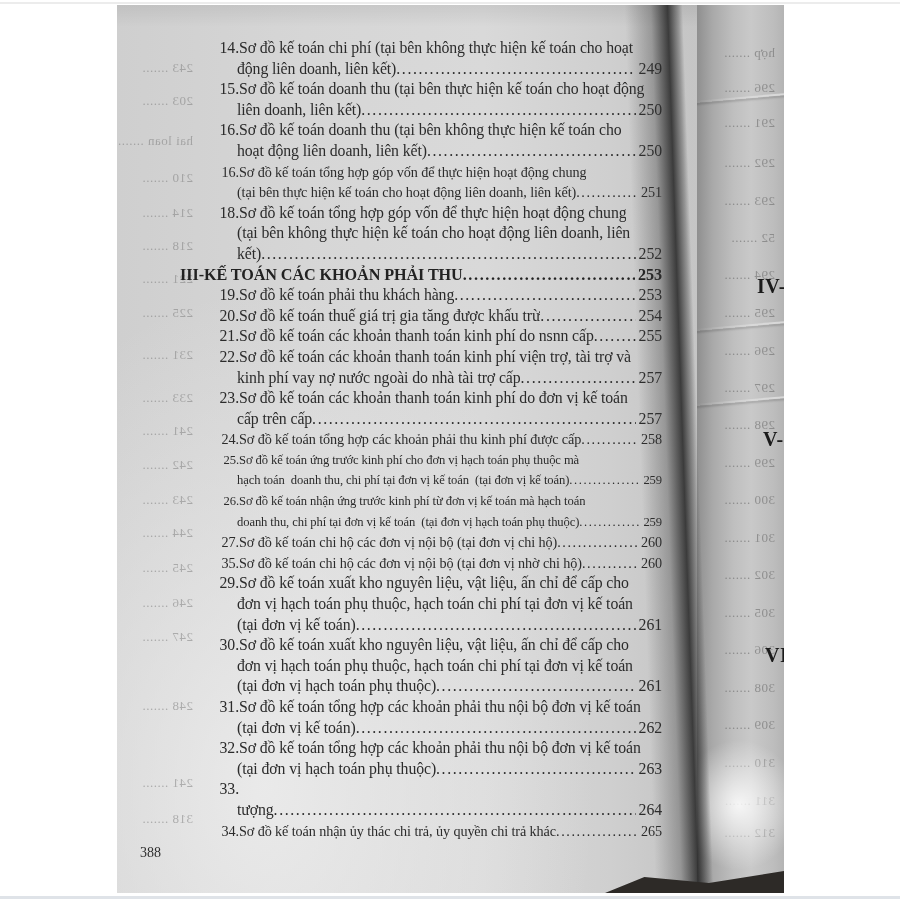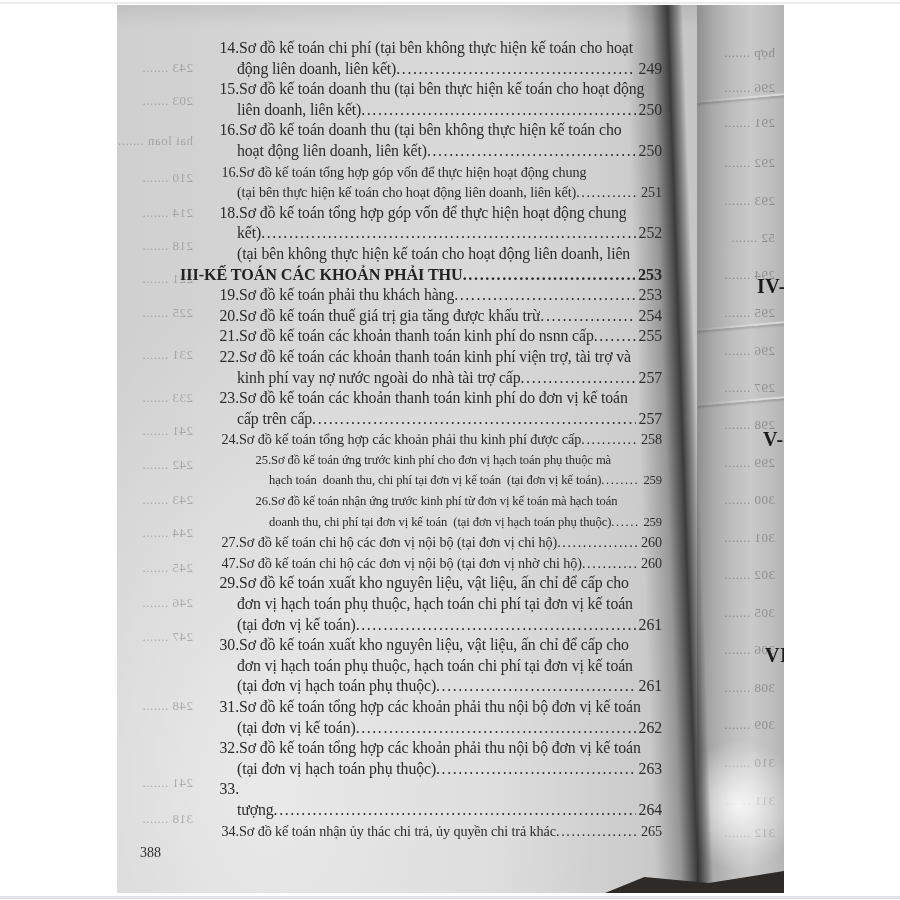--- a/index.html
+++ b/index.html
@@ -27,21 +27,21 @@
   }
 
   
   .toc {
     position:absolute; left:87px; top:33px; width:458px;
     font-size:15.8px; line-height:20.6px; color:#2b2b2b;
     letter-spacing:-0.1px;
   }
   .entry { }
   .entry.tight  { font-size:14.2px; }
-  .entry.tight2 { font-size:12.6px;margin-left:32px; }
+  .entry.tight2 { font-size:12.6px; }
   .entry.section { font-weight:700; font-size:16.2px; color:#222; }
   .line { display:flex; align-items:baseline; white-space:pre; }
   .num  { flex:none; width:35px;text-align:right; }
   .section .num { margin-left:-38px; width:38px; }
   .cont { padding-left:33px; }
   .txt  { flex:0 1 auto; overflow:hidden; }
   .dots { flex:1 1 0; min-width:6px; overflow:hidden; white-space:nowrap;
           letter-spacing:1.6px; }
   .dots::after { content:"................................................................................................................................................................................"; }
   .pg   { flex:none; padding-left:3px; }
@@ -134,22 +134,22 @@
       <div class="entry">
         <div class="line"><span class="num">16.</span><span class="txt">Sơ đồ kế toán doanh thu (tại bên không thực hiện kế toán cho</span></div>
         <div class="line cont"><span class="txt">hoạt động liên doanh, liên kết)</span><span class="dots"></span><span class="pg">250</span></div>
       </div>
       <div class="entry tight">
         <div class="line"><span class="num">16.</span><span class="txt">Sơ đồ kế toán tổng hợp góp vốn để thực hiện hoạt động chung</span></div>
         <div class="line cont"><span class="txt">(tại bên thực hiện kế toán cho hoạt động liên doanh, liên kết)</span><span class="dots"></span><span class="pg">251</span></div>
       </div>
       <div class="entry">
         <div class="line"><span class="num">18.</span><span class="txt">Sơ đồ kế toán tổng hợp góp vốn để thực hiện hoạt động chung</span></div>
+        <div class="line cont"><span class="txt">(tại bên không thực hiện kế toán cho hoạt động liên doanh, liên</span></div>
         <div class="line cont"><span class="txt">kết)</span><span class="dots"></span><span class="pg">252</span></div>
-        <div class="line cont"><span class="txt">(tại bên không thực hiện kế toán cho hoạt động liên doanh, liên</span></div>
       </div>
       <div class="entry section">
         <div class="line"><span class="num">III-</span><span class="txt">KẾ TOÁN CÁC KHOẢN PHẢI THU</span><span class="dots"></span><span class="pg">253</span></div>
       </div>
       <div class="entry">
         <div class="line"><span class="num">19.</span><span class="txt">Sơ đồ kế toán phải thu khách hàng</span><span class="dots"></span><span class="pg">253</span></div>
       </div>
       <div class="entry">
         <div class="line"><span class="num">20.</span><span class="txt">Sơ đồ kế toán thuế giá trị gia tăng được khấu trừ</span><span class="dots"></span><span class="pg">254</span></div>
       </div>
@@ -172,21 +172,21 @@
         <div class="line cont"><span class="txt">hạch toán  doanh thu, chi phí tại đơn vị kế toán  (tại đơn vị kế toán)</span><span class="dots"></span><span class="pg">259</span></div>
       </div>
       <div class="entry tight2">
         <div class="line"><span class="num">26.</span><span class="txt">Sơ đồ kế toán nhận ứng trước kinh phí từ đơn vị kế toán mà hạch toán</span></div>
         <div class="line cont"><span class="txt">doanh thu, chi phí tại đơn vị kế toán  (tại đơn vị hạch toán phụ thuộc)</span><span class="dots"></span><span class="pg">259</span></div>
       </div>
       <div class="entry tight">
         <div class="line"><span class="num">27.</span><span class="txt">Sơ đồ kế toán chi hộ các đơn vị nội bộ (tại đơn vị chi hộ)</span><span class="dots"></span><span class="pg">260</span></div>
       </div>
       <div class="entry tight">
-        <div class="line"><span class="num">47.</span><span class="txt">Sơ đồ kế toán chi hộ các đơn vị nội bộ (tại đơn vị nhờ chi hộ)</span><span class="dots"></span><span class="pg">260</span></div>
+        <div class="line"><span class="num">35.</span><span class="txt">Sơ đồ kế toán chi hộ các đơn vị nội bộ (tại đơn vị nhờ chi hộ)</span><span class="dots"></span><span class="pg">260</span></div>
       </div>
       <div class="entry">
         <div class="line"><span class="num">29.</span><span class="txt">Sơ đồ kế toán xuất kho nguyên liệu, vật liệu, ấn chỉ để cấp cho</span></div>
         <div class="line cont"><span class="txt">đơn vị hạch toán phụ thuộc, hạch toán chi phí tại đơn vị kế toán</span></div>
         <div class="line cont"><span class="txt">(tại đơn vị kế toán)</span><span class="dots"></span><span class="pg">261</span></div>
       </div>
       <div class="entry">
         <div class="line"><span class="num">30.</span><span class="txt">Sơ đồ kế toán xuất kho nguyên liệu, vật liệu, ấn chỉ để cấp cho</span></div>
         <div class="line cont"><span class="txt">đơn vị hạch toán phụ thuộc, hạch toán chi phí tại đơn vị kế toán</span></div>
         <div class="line cont"><span class="txt">(tại đơn vị hạch toán phụ thuộc)</span><span class="dots"></span><span class="pg">261</span></div>

